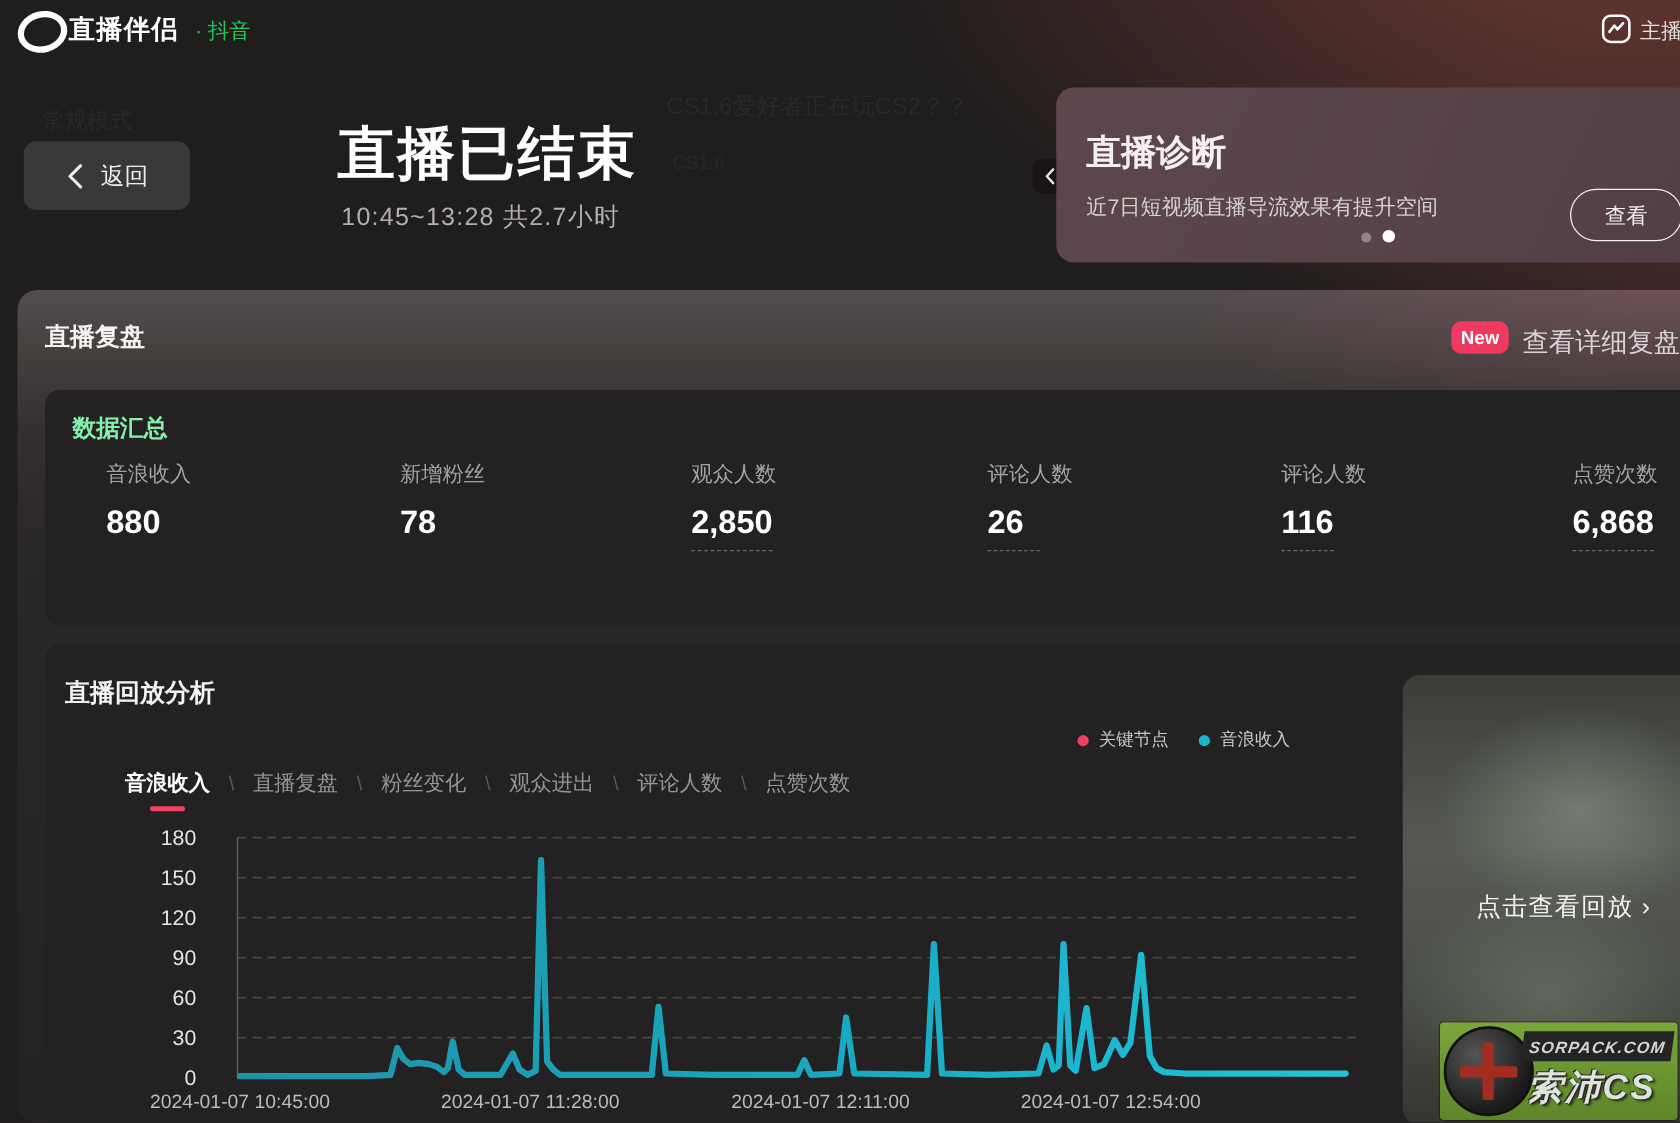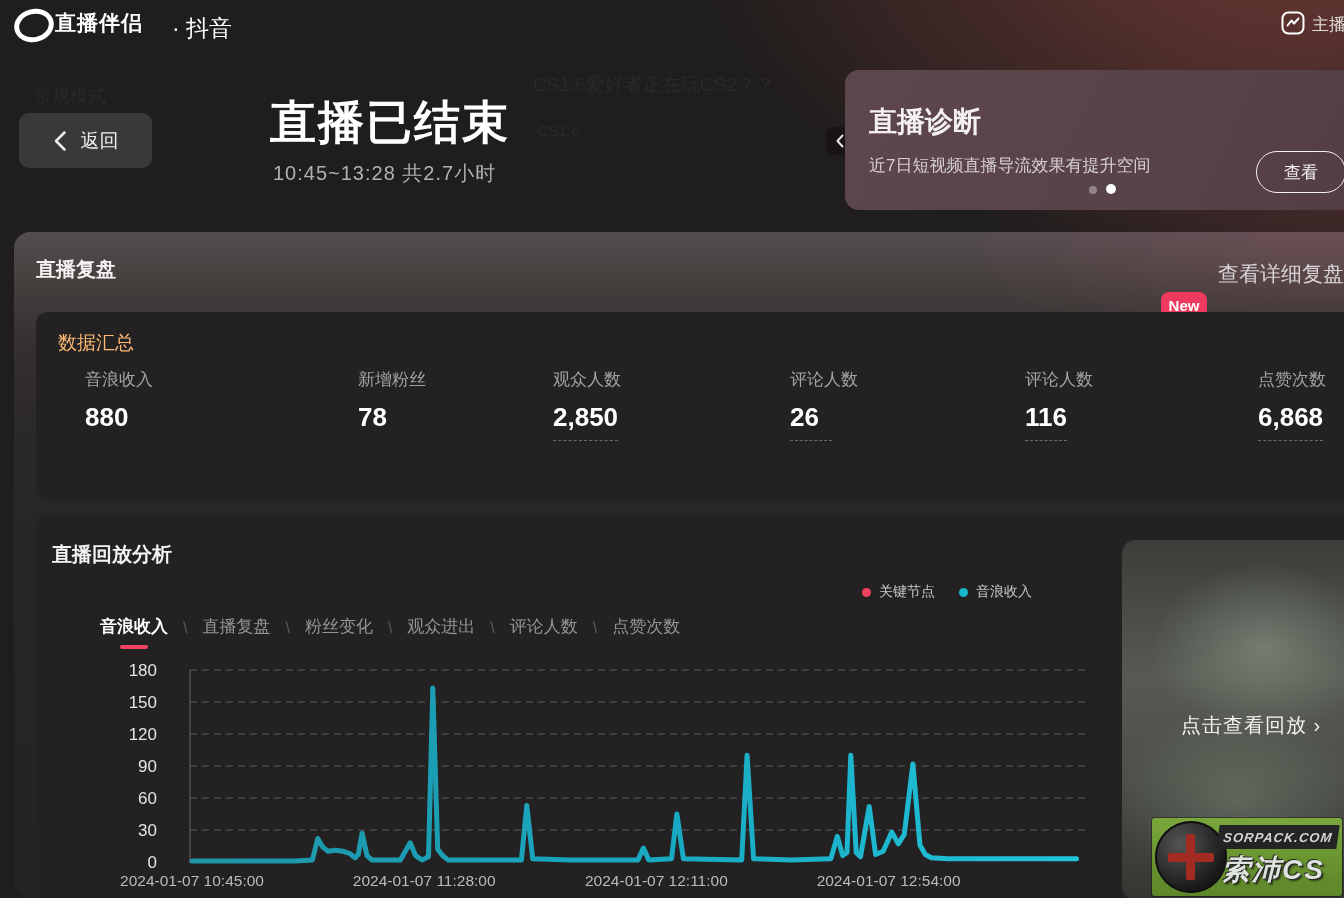--- a/index.html
+++ b/index.html
@@ -18,21 +18,21 @@
       radial-gradient(950px 520px at 1290px -60px, rgba(158,74,66,.60), rgba(158,74,66,0) 62%),
       radial-gradient(500px 300px at 1344px 210px, rgba(120,60,60,.25), rgba(120,60,60,0) 70%);
     pointer-events:none;
   }
   .ghost{position:absolute;color:rgba(255,255,255,.05);pointer-events:none;white-space:nowrap;}
 
   
   .topbar{position:absolute;left:0;top:0;width:1344px;height:46px;}
   .logo-ring{position:absolute;left:14px;top:9px;width:30px;height:23px;border:5px solid #fff;border-radius:50%;transform:rotate(-14deg);}
   .app-name{position:absolute;left:55px;top:9px;font-size:21px;font-weight:700;letter-spacing:1px;}
-  .platform{position:absolute;left:172px;top:13px;font-size:23px;color:#ffffff;}
+  .platform{position:absolute;left:156px;top:13px;font-size:17px;color:#22c55e;}
   .tr-icon{position:absolute;left:1281px;top:11px;width:24px;height:24px;}
   .tr-link{position:absolute;left:1312px;top:13px;font-size:17px;color:#e3dede;white-space:nowrap;}
 
   
   .back-btn{position:absolute;left:19px;top:113px;width:133px;height:55px;border-radius:10px;
     background:rgba(62,59,59,.92);display:flex;align-items:center;justify-content:center;gap:14px;
     font-size:19px;color:#f0eded;cursor:pointer;}
   .page-title{position:absolute;left:270px;top:92px;font-size:46px;font-weight:700;letter-spacing:2px;}
   .page-sub{position:absolute;left:273px;top:160px;font-size:20px;color:#b2afaf;letter-spacing:1px;}
 
@@ -49,25 +49,25 @@
   .dot-dim{left:244px;top:116px;width:8px;height:8px;background:rgba(255,255,255,.35);}
   .dot-on{left:261px;top:114px;width:10px;height:10px;background:#fff;}
 
   
   .review-card{position:absolute;left:14px;top:232px;width:1360px;height:666px;border-radius:16px;
     background:linear-gradient(180deg,#524d4e 0%,#46403f 7%,#343030 17%,#2a2727 32%,#252222 100%);overflow:hidden;}
   .review-card::before{content:"";position:absolute;left:55%;top:0;right:0;height:150px;
     background:radial-gradient(560px 160px at 92% 0%, rgba(150,85,100,.38), rgba(150,85,100,0) 70%);pointer-events:none;}
   .review-title{position:absolute;left:22px;top:24px;font-size:20px;font-weight:700;color:#f5f2f2;}
   .new-badge{position:absolute;left:1147px;top:25px;width:46px;height:26px;border-radius:8px;background:#ee3a5e;
-    display:flex;align-items:center;justify-content:center;font-size:15px;font-weight:700;color:#fff;margin-top:35px;}
+    display:flex;align-items:center;justify-content:center;font-size:15px;font-weight:700;color:#fff;}
   .detail-link{position:absolute;left:1204px;top:28px;font-size:21px;color:#d8d4d5;cursor:pointer;white-space:nowrap;text-align:center;}
 
   .summary-card{position:absolute;left:22px;top:80px;width:1330px;height:188px;border-radius:12px;background:#232121;}
-  .summary-title{position:absolute;left:22px;top:18px;font-size:19px;font-weight:400;color:#fdba74;}
+  .summary-title{position:absolute;left:22px;top:18px;font-size:19px;font-weight:700;color:#86efac;}
   .stat{position:absolute;top:56px;}
   .stat .s-label{display:block;font-size:17px;color:#a5a2a2;margin-bottom:11px;}
   .stat .s-value{display:inline-block;font-size:26px;font-weight:700;color:#fff;padding-bottom:7px;min-width:42px;}
   .stat .s-value.u{border-bottom:1px dashed #6e6a6a;}
   .summary-note{position:absolute;left:22px;top:150px;font-size:17px;color:#c7c4c5;cursor:pointer;}
 
   .analysis-card{position:absolute;left:22px;top:283px;width:1330px;height:400px;border-radius:12px;background:#232121;overflow:hidden;}
   .analysis-title{position:absolute;left:16px;top:26px;font-size:20px;font-weight:700;color:#f5f2f2;}
   .legend{position:absolute;left:826px;top:68px;display:flex;gap:24px;align-items:flex-start;}
   .legend-item{display:flex;align-items:center;gap:8px;font-size:14px;color:#c9c6c7;}
@@ -148,21 +148,21 @@
 
 <div class="review-card">
   <div class="review-title">直播复盘</div>
   <div class="new-badge">New</div>
   <div class="detail-link">查看详细复盘</div>
 
   <div class="summary-card">
     <div class="summary-title">数据汇总</div>
     <div id="stats-row">
         <div class="stat" style="left: 49px;"><span class="s-label">音浪收入</span><span class="s-value">880</span></div>
-        <div class="stat" style="left: 284px; margin-left: 38px;"><span class="s-label">新增粉丝</span><span class="s-value">78</span></div>
+        <div class="stat" style="left: 284px;"><span class="s-label">新增粉丝</span><span class="s-value">78</span></div>
         <div class="stat" style="left: 517px;"><span class="s-label">观众人数</span><span class="s-value u">2,850</span></div>
         <div class="stat" style="left: 754px;"><span class="s-label">评论人数</span><span class="s-value u">26</span></div>
         <div class="stat" style="left: 989px;"><span class="s-label">评论人数</span><span class="s-value u">116</span></div>
         <div class="stat" style="left: 1222px;"><span class="s-label">点赞次数</span><span class="s-value u">6,868</span></div>
       </div>
   </div>
 
   <div class="analysis-card">
     <div class="analysis-title">直播回放分析</div>
     <div class="legend" id="legend">

